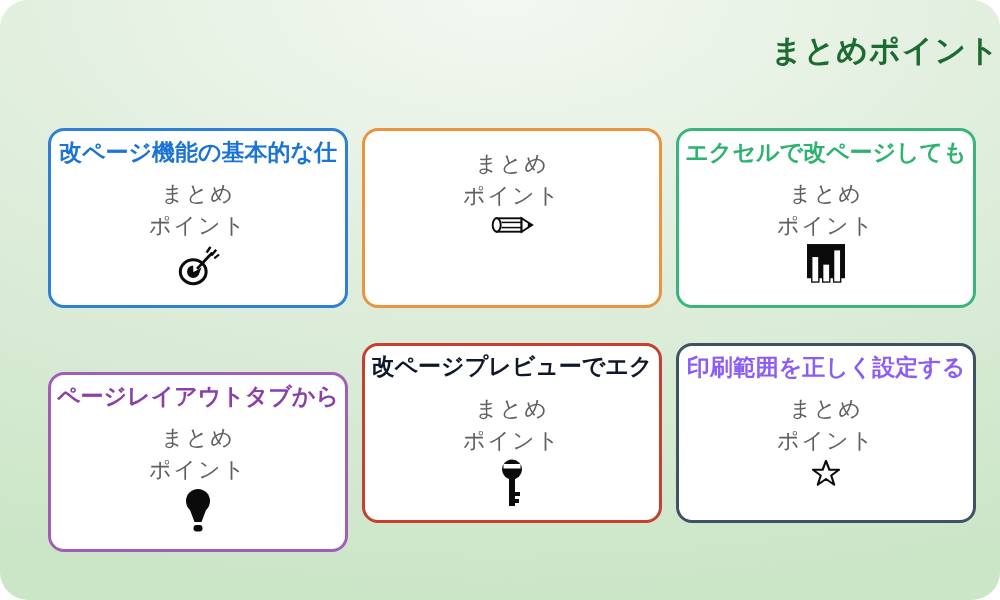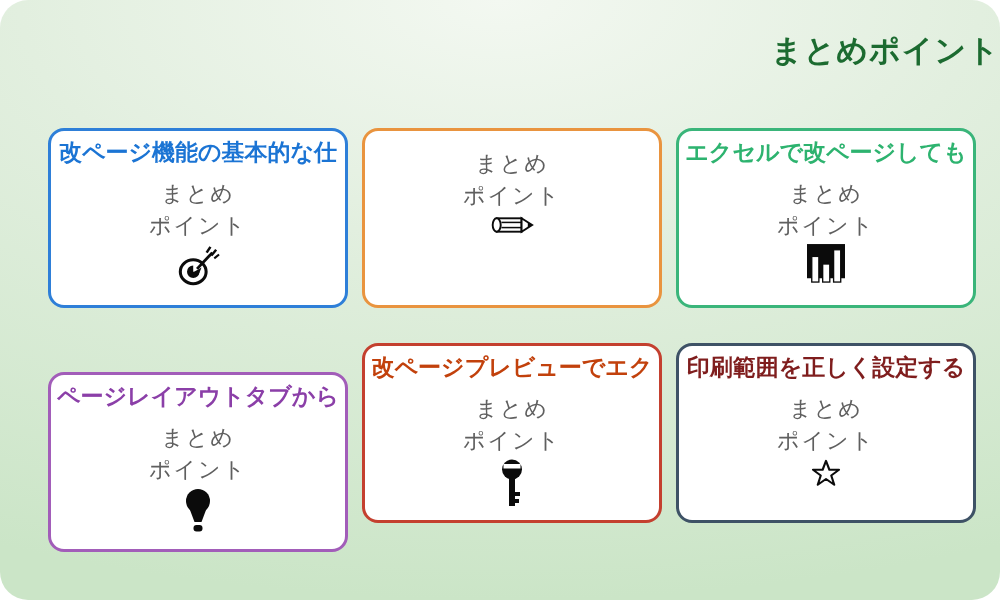--- a/index.html
+++ b/index.html
@@ -114,40 +114,40 @@
         <svg width="28" height="46" viewBox="0 0 28 46">
           <circle cx="14" cy="13" r="12" fill="#0b0b0b"></circle>
           <path d="M4.5 18 L23.5 18 L17.5 34 L10.5 34 z" fill="#0b0b0b"></path>
           <rect x="9.5" y="37" width="9" height="6.5" rx="3" fill="#0b0b0b"></rect>
         </svg>
       </div>
     </div>
 
     <div class="card" style="border-color: rgb(196, 64, 47);">
       <div class="card-title">
-        <span style="color: #c2410c;">改ページプレビューでエク</span>
+        <span style="color: #0f172a; font-family: Liberation Serif, serif;">改ページプレビューでエク</span>
       </div>
       <div class="card-body">
         <div>まとめ</div>
         <div>ポイント</div>
       </div>
       <div class="card-icon">
         <svg width="26" height="50" viewBox="0 0 26 50">
           <circle cx="13" cy="10.5" r="10" fill="#0b0b0b"></circle>
           <rect x="4.5" y="5" width="17" height="4.5" fill="#ffffff"></rect>
           <rect x="10" y="19" width="6" height="28" fill="#0b0b0b"></rect>
           <rect x="16" y="33" width="5" height="4" fill="#0b0b0b"></rect>
           <rect x="16" y="40" width="4" height="4" fill="#0b0b0b"></rect>
         </svg>
       </div>
     </div>
 
     <div class="card" style="border-color: rgb(62, 82, 102);">
       <div class="card-title">
-        <span style="color: #7f1d1d;">印刷範囲を正しく設定する</span>
+        <span style="color: #8b5cf6;">印刷範囲を正しく設定する</span>
       </div>
       <div class="card-body">
         <div>まとめ</div>
         <div>ポイント</div>
       </div>
       <div class="card-icon">
         <svg width="30" height="30" viewBox="0 0 24 24">
           <polygon points="12,1.5 14.7,8.6 22.4,8.6 16.2,13.2 18.6,20.6 12,16 5.4,20.6 7.8,13.2 1.6,8.6 9.3,8.6" fill="#ffffff" stroke="#0b0b0b" stroke-width="1.7" stroke-linejoin="round"></polygon>
         </svg>
       </div>

